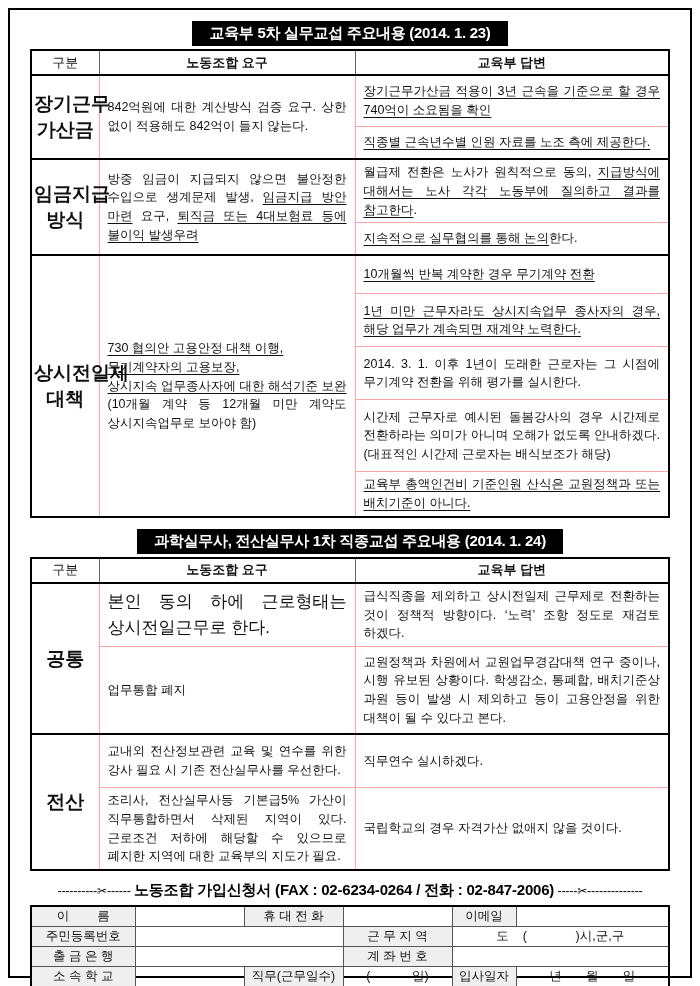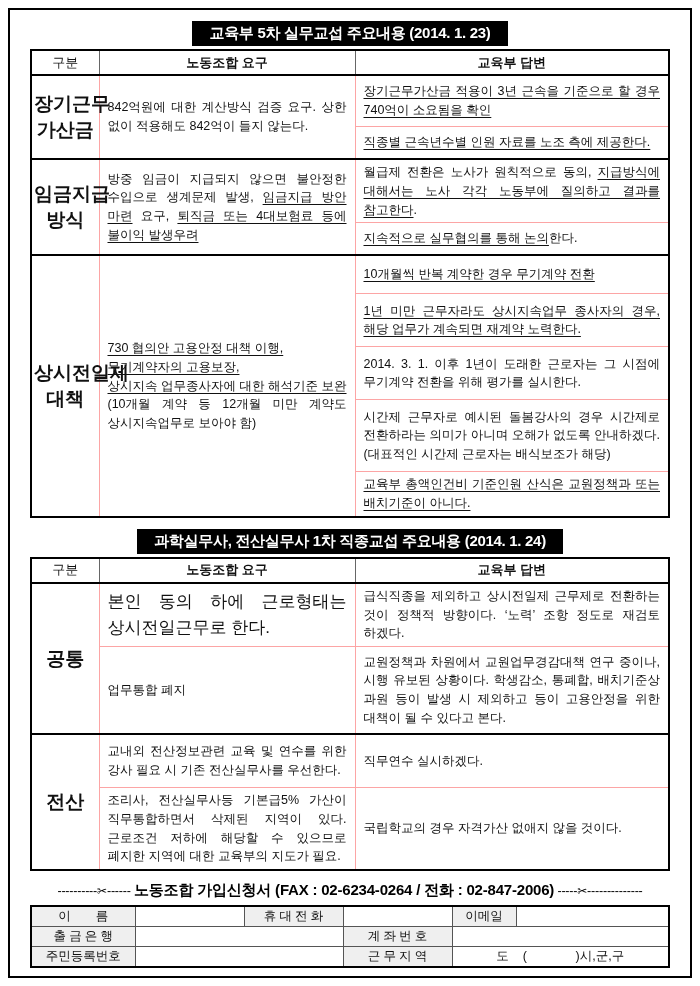--- a/index.html
+++ b/index.html
@@ -24,21 +24,21 @@
   .ha1{height:44px}.ha2{height:25px}.ha3{height:49px}.ha4{height:25px}
   .hb1{height:31px}.hb2{height:46px}.hb3{height:46px}.hb4{height:65px}.hb5{height:31px}
   .hc1{height:38px}.hc2{height:80px}.hd1{height:46px}.hd2{height:72px}
 
   .cutline{margin:10px 0 5px 0;text-align:center;font-size:12.5px;white-space:nowrap;letter-spacing:-0.2px;color:#000;}
   .cutline b{font-size:15px;}
   .cutline .sc{font-size:12px;}
 
   table.form{width:100%;border-collapse:collapse;table-layout:fixed;border:2px solid #000;font-size:12.5px;margin-top:2px;}
   .form td{border:1px solid #555;height:19px;padding:0 4px;white-space:pre;overflow:hidden;}
-  .form td.lbl{background:#efefef;text-align:center;font-family:Liberation Serif, serif;}
+  .form td.lbl{background:#efefef;text-align:center;}
   .form td.val{text-align:center;}
   .form col.f1{width:104px}.form col.f2{width:109px}.form col.f3{width:99px}
   .form col.f4{width:109px}.form col.f5{width:64px}
 </style>
 </head>
 <body>
 
 <div class="page">
 
   <div class="bar">교육부 5차 실무교섭 주요내용 (2014. 1. 23)</div>
@@ -150,27 +150,35 @@
     <tbody>
         <tr>
       <td class="lbl">이        름</td>
       <td></td>
       <td class="lbl">휴 대 전 화</td>
       <td></td>
       <td class="lbl">이메일</td>
       <td></td>
     </tr>
     <tr>
+      <td class="lbl">주민등록번호</td>
+      <td colspan="2"></td>
+      <td class="lbl">근 무 지 역</td>
+      <td colspan="2" class="val">도    (              )시,군,구</td>
+    </tr>
+    <tr>
       <td class="lbl">출 금 은 행</td>
       <td colspan="2"></td>
       <td class="lbl">계 좌 번 호</td>
       <td colspan="2"></td>
     </tr>
     <tr>
-      <td class="lbl">주민등록번호</td>
-      <td colspan="2"></td>
-      <td class="lbl">근 무 지 역</td>
-      <td colspan="2" class="val">도    (              )시,군,구</td>
+      <td class="lbl">소 속 학 교</td>
+      <td></td>
+      <td class="lbl">직무(근무일수)</td>
+      <td class="val">(            일)</td>
+      <td class="lbl">입사일자</td>
+      <td class="val">년       월       일</td>
     </tr>
   </tbody>
     </table>
 
 </div>
 
 </body></html>

